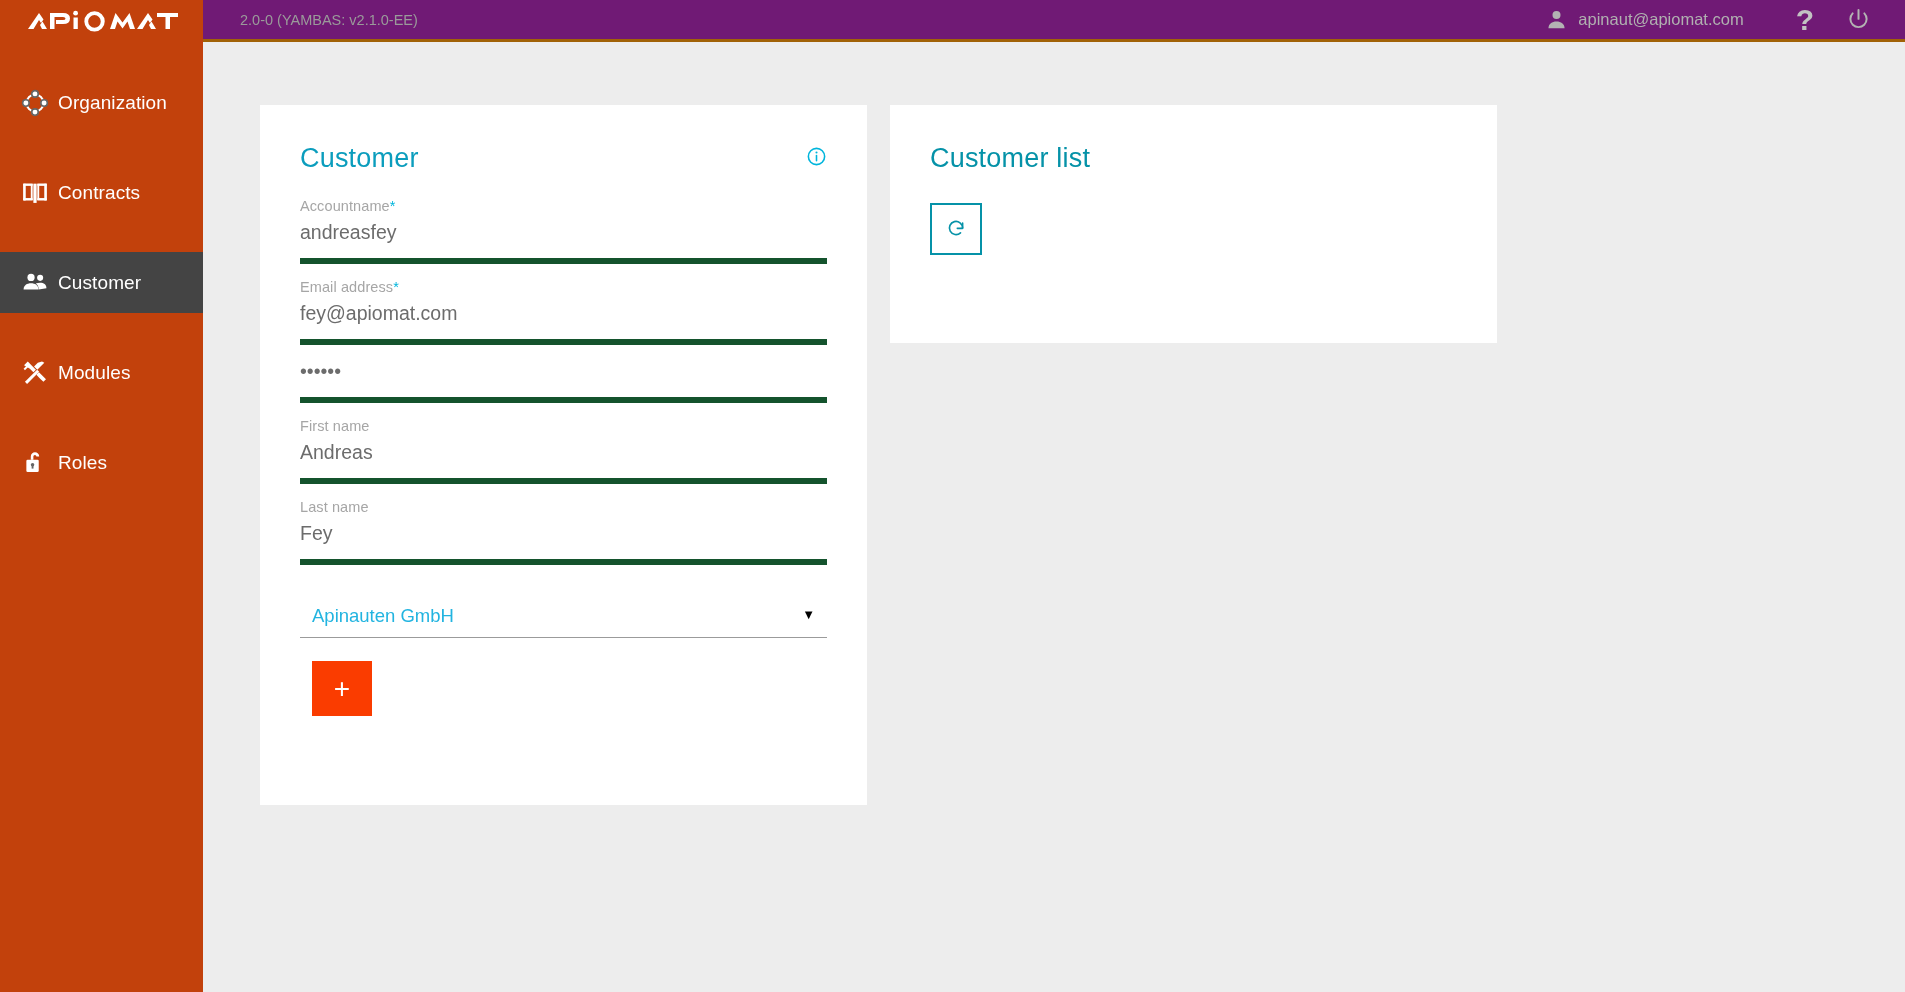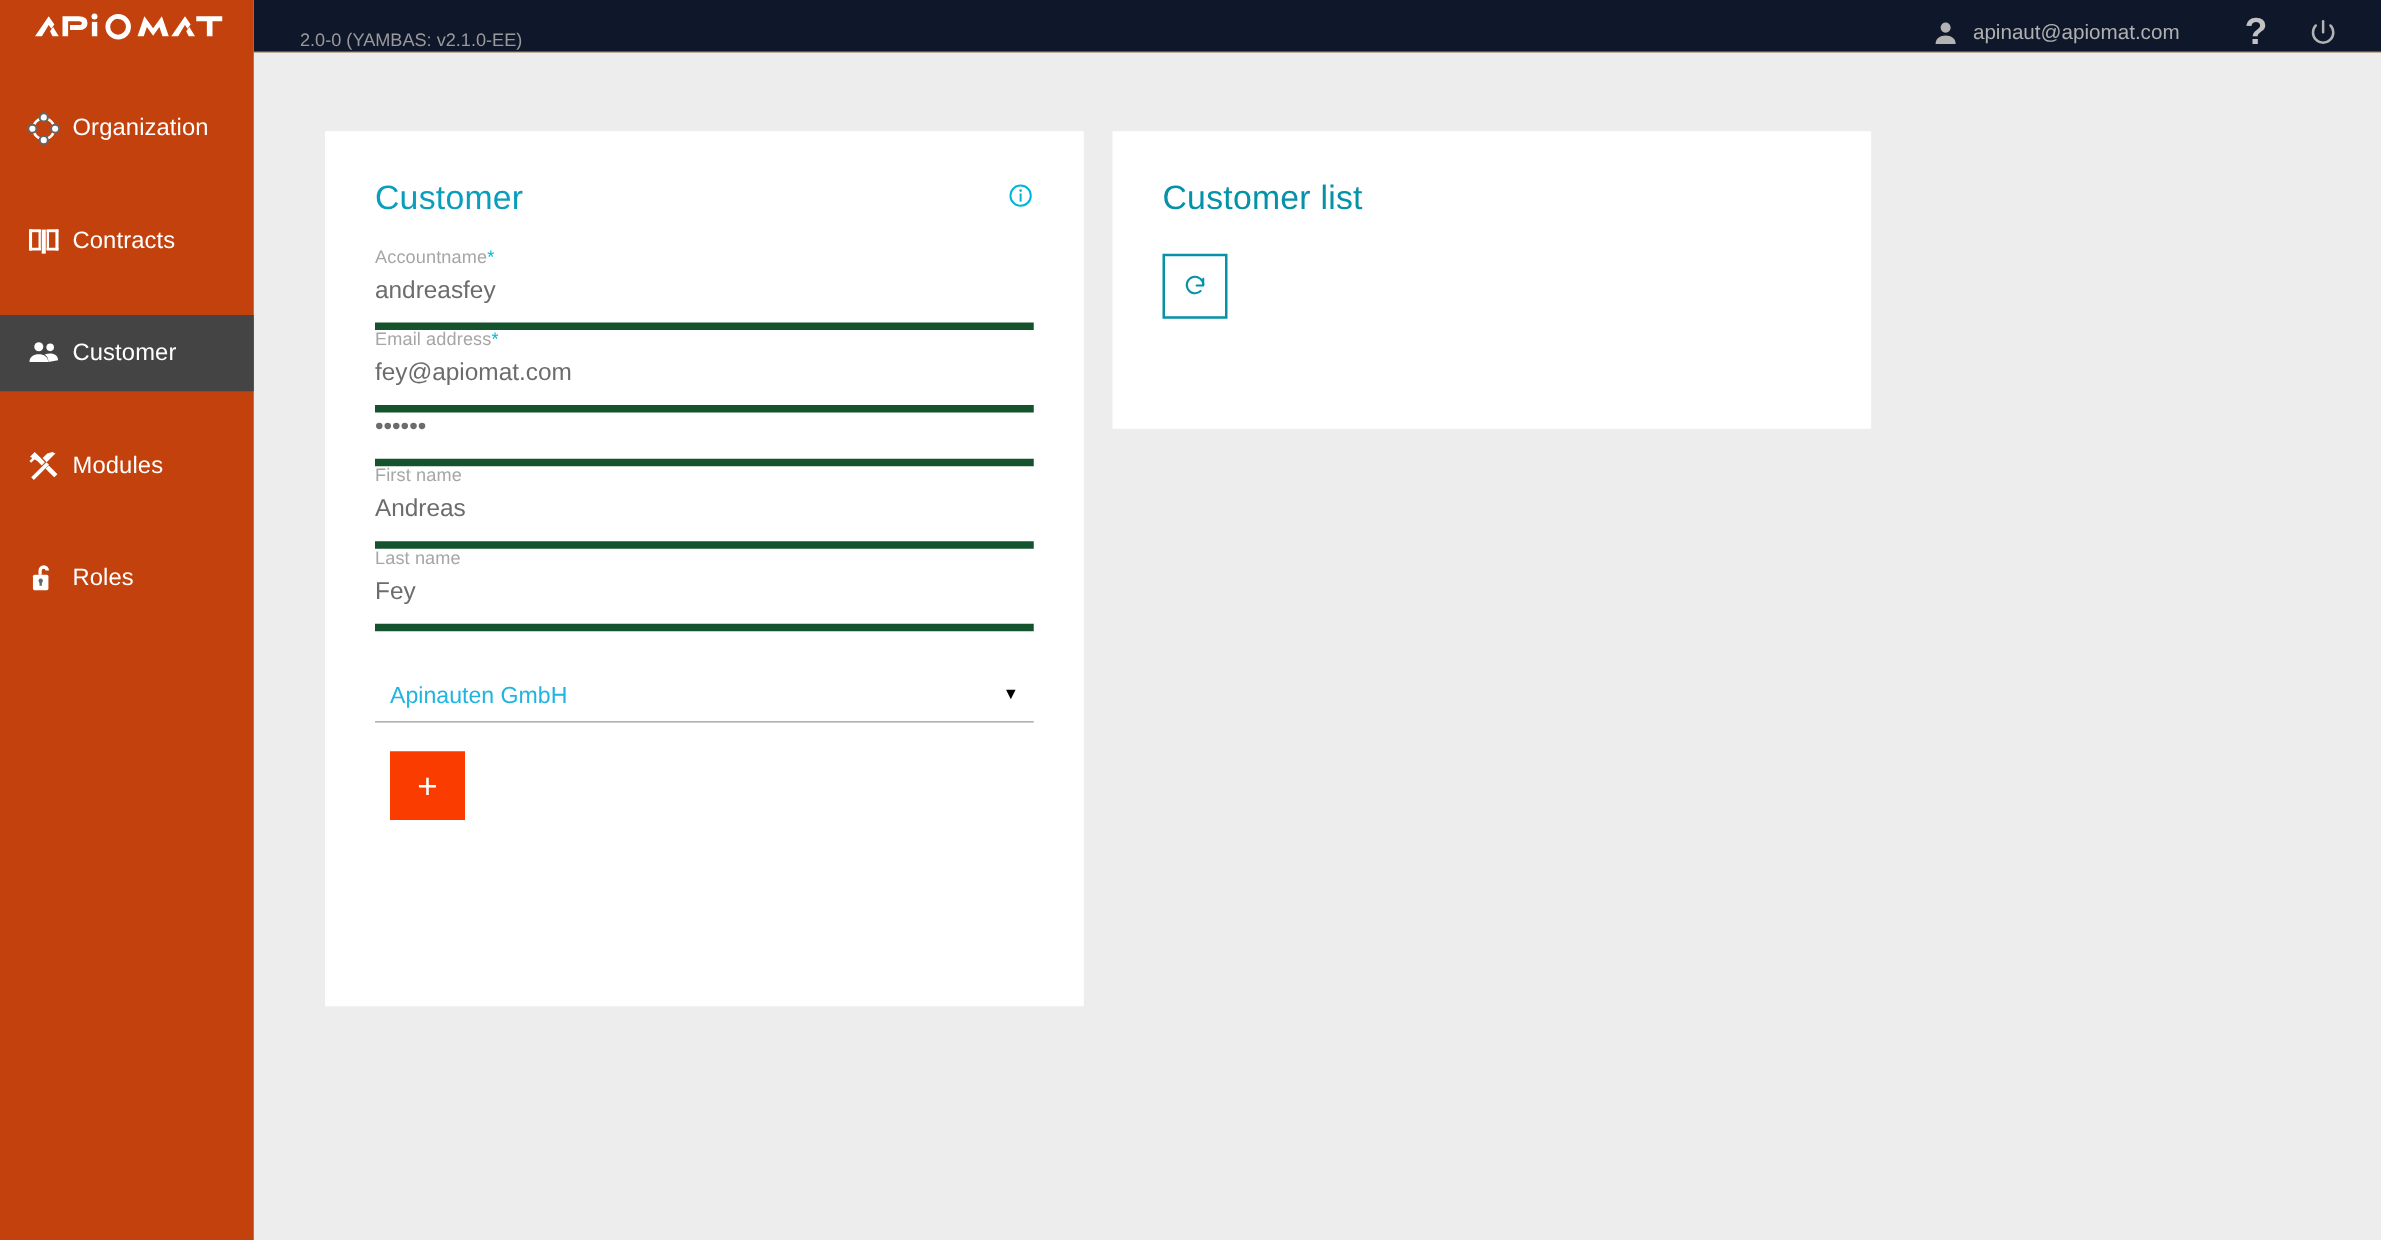--- a/index.html
+++ b/index.html
@@ -43,24 +43,24 @@
     font-size: 19px;
     letter-spacing: 0.1px;
     white-space: nowrap;
   }
 
   
   .main { flex: 1 1 auto; display: flex; flex-direction: column; min-width: 0; }
 
   .topbar {
     height: 42px; flex: 0 0 42px;
-    background: #0f172a;
-    display: flex; align-items: flex-end;
+    background: #701a75;
+    display: flex; align-items: center;
     padding: 0 20px 0 37px;
-    border-bottom: 1px solid #a16207;
+    border-bottom: 3px solid #a16207;
   }
   .version {
     color: #9a9a9a;
     font-size: 14.5px;
     white-space: nowrap;
   }
   .topbar-right {
     margin-left: auto;
     display: flex; align-items: center;
     gap: 0px;
@@ -116,21 +116,21 @@
   .info-icon {
     position: absolute;
     top: 41px; right: 40px;
     color: #00b5dc;
     cursor: pointer;
     display: flex;
   }
 
   
   .form { margin-top: 24px; }
-  .field { }
+  .field { margin-bottom: 15px; }
   .field-label {
     color: #a6a6a6;
     font-size: 14.5px;
     display: block;
     margin-bottom: 7px;
     letter-spacing: 0.1px;
   }
   .req { color: #00b5dc; }
   .field-input {
     width: 100%;

